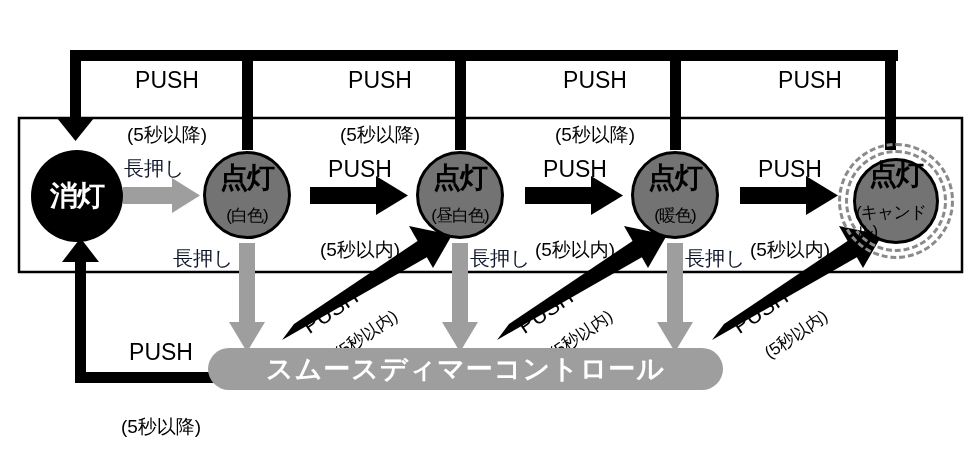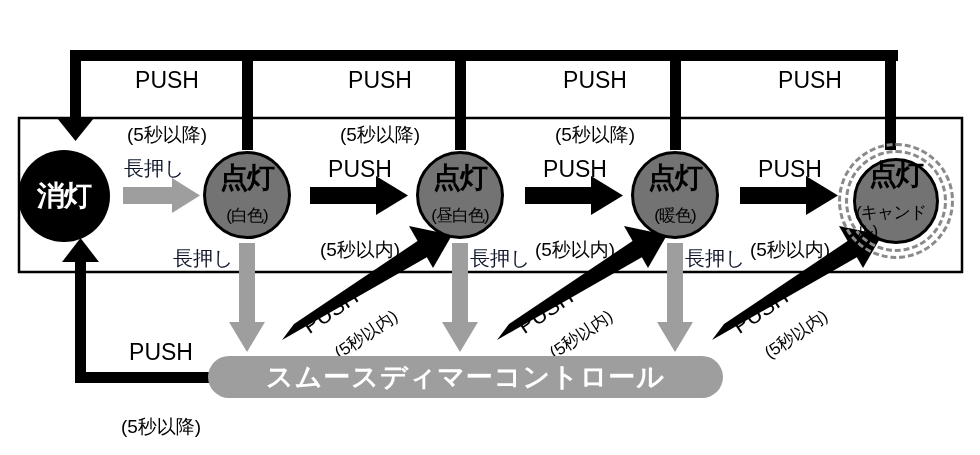--- a/index.html
+++ b/index.html
@@ -85,21 +85,21 @@
     <g>
       <polygon points="497,340 509,324 640,236 651,252" fill="#000"></polygon>
       <polygon points="624,226 667,235 648,268" fill="#000"></polygon>
     </g>
     <g>
       <polygon points="712,340 724,324 855,236 866,252" fill="#000"></polygon>
       <polygon points="839,226 882,235 863,268" fill="#000"></polygon>
     </g>
   </svg>
 
-  <div class="node off" style="left:18px;top:150px;width:92px;height:92px;">
+  <div class="node off" style="left:31px;top:150px;width:92px;height:92px;">
     <span class="n1">消灯</span>
   </div>
 
   <div class="node on" style="left:203px;top:151px;width:88px;height:88px;">
     <span class="n1">点灯</span>
     <span class="n2">(白色)</span>
   </div>
 
   <div class="node on" style="left:416px;top:151px;width:88px;height:88px;">
     <span class="n1">点灯</span>
@@ -182,17 +182,17 @@
     <span class="d2">(5秒以内)</span>
   </div>
 
   <div class="lbl" style="left:96px;top:340px;width:130px;">
     <span class="t1">PUSH</span>
   </div>
   <div class="lbl" style="left:96px;top:385px;width:130px;">
     <span class="t2">(5秒以降)</span>
   </div>
 
-  <div class="dimbar" style="left:208px;top:356px;width:515px;height:42px;">
+  <div class="dimbar" style="left:208px;top:348px;width:515px;height:42px;">
     <span>スムースディマーコントロール</span>
   </div>
 
 </div>
 
 </body></html>

